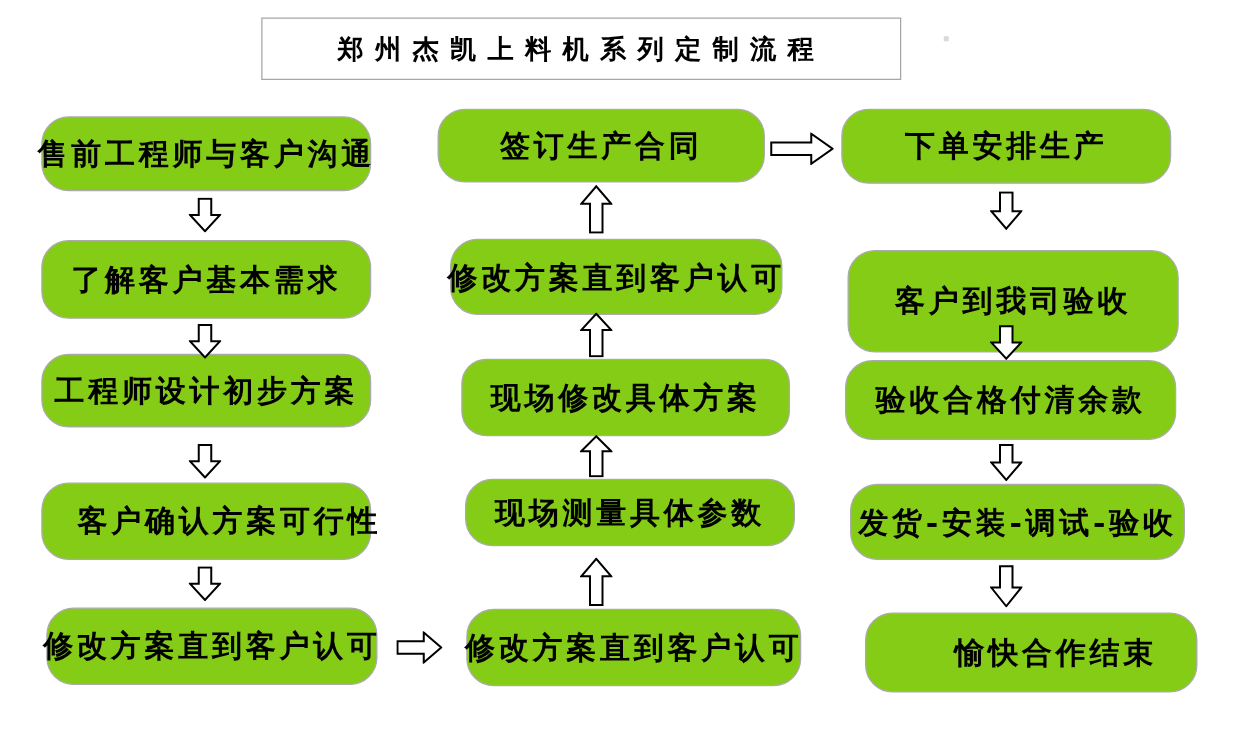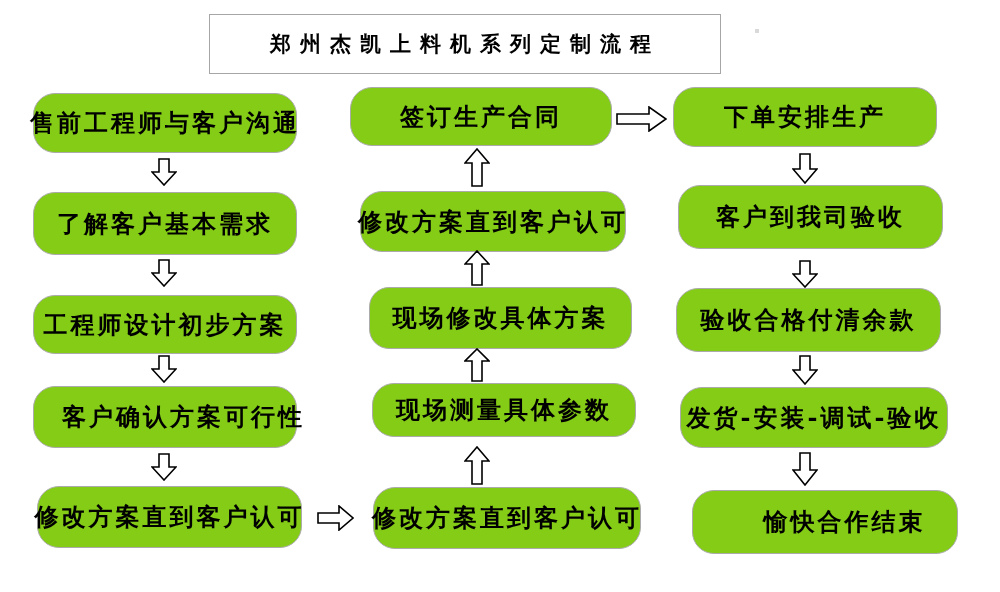--- a/index.html
+++ b/index.html
@@ -13,21 +13,21 @@
     height: 592px;
     background: #ffffff;
     overflow: hidden;
     font-family: "DejaVu Serif", "Liberation Serif", serif;
   }
   .title-box {
     position: absolute;
     left: 209px;
     top: 14px;
     width: 512px;
-    height: 60px;
+    height: 50px;
     border: 1px solid #a6a6a6;
     box-sizing: border-box;
     display: flex;
     align-items: center;
     justify-content: center;
     font-size: 21px;
     font-weight: bold;
     letter-spacing: 9px;
     color: #000000;
     white-space: nowrap;
@@ -69,32 +69,32 @@
 </head>
 <body>
 
 <div class="canvas">
 
   <div class="title-box">郑州杰凯上料机系列定制流程</div>
   <div class="stray-dot"></div>
 
   <div class="node" style="left:33px; top:93px; width:264px; height:60px;">售前工程师与客户沟通</div>
   <div class="node" style="left:33px; top:192px; width:264px; height:63px;">了解客户基本需求</div>
-  <div class="node" style="left:33px; top:295px; width:264px; height:59px;font-family:Liberation Mono, monospace;">工程师设计初步方案</div>
+  <div class="node" style="left:33px; top:283px; width:264px; height:59px;font-family:Liberation Mono, monospace;">工程师设计初步方案</div>
   <div class="node" style="left:33px; top:386px; width:264px; height:62px;padding-left:37px;">客户确认方案可行性</div>
   <div class="node" style="left:37px; top:486px; width:265px; height:62px;">修改方案直到客户认可</div>
 
   <div class="node" style="left:350px; top:87px; width:262px; height:59px;">签订生产合同</div>
   <div class="node" style="left:360px; top:191px; width:266px; height:61px;">修改方案直到客户认可</div>
   <div class="node" style="left:369px; top:287px; width:263px; height:62px;border-radius:20px;">现场修改具体方案</div>
   <div class="node" style="left:372px; top:383px; width:264px; height:54px;">现场测量具体参数</div>
   <div class="node" style="left:373px; top:487px; width:268px; height:62px;">修改方案直到客户认可</div>
 
   <div class="node" style="left:673px; top:87px; width:264px; height:60px;">下单安排生产</div>
-  <div class="node" style="left:678px; top:185px; width:265px; height:64px;text-align:right;">客户到我司验收</div>
+  <div class="node" style="left:678px; top:200px; width:265px; height:82px;text-align:right;">客户到我司验收</div>
   <div class="node" style="left:676px; top:288px; width:265px; height:64px;">验收合格付清余款</div>
   <div class="node" style="left:680px; top:387px; width:268px; height:61px;">发货-安装-调试-验收</div>
   <div class="node" style="left:692px; top:490px; width:266px; height:64px;padding-left:39px;">愉快合作结束</div>
 
   <svg class="arrow" style="left:151px; top:158px;" width="26" height="28" viewBox="0 0 26 28">
     <polygon points="8,1 18,1 18,14 25,14 13,27 1,14 8,14"></polygon>
   </svg>
   <svg class="arrow" style="left:151px; top:259px;" width="26" height="28" viewBox="0 0 26 28">
     <polygon points="8,1 18,1 18,14 25,14 13,27 1,14 8,14"></polygon>
   </svg>

